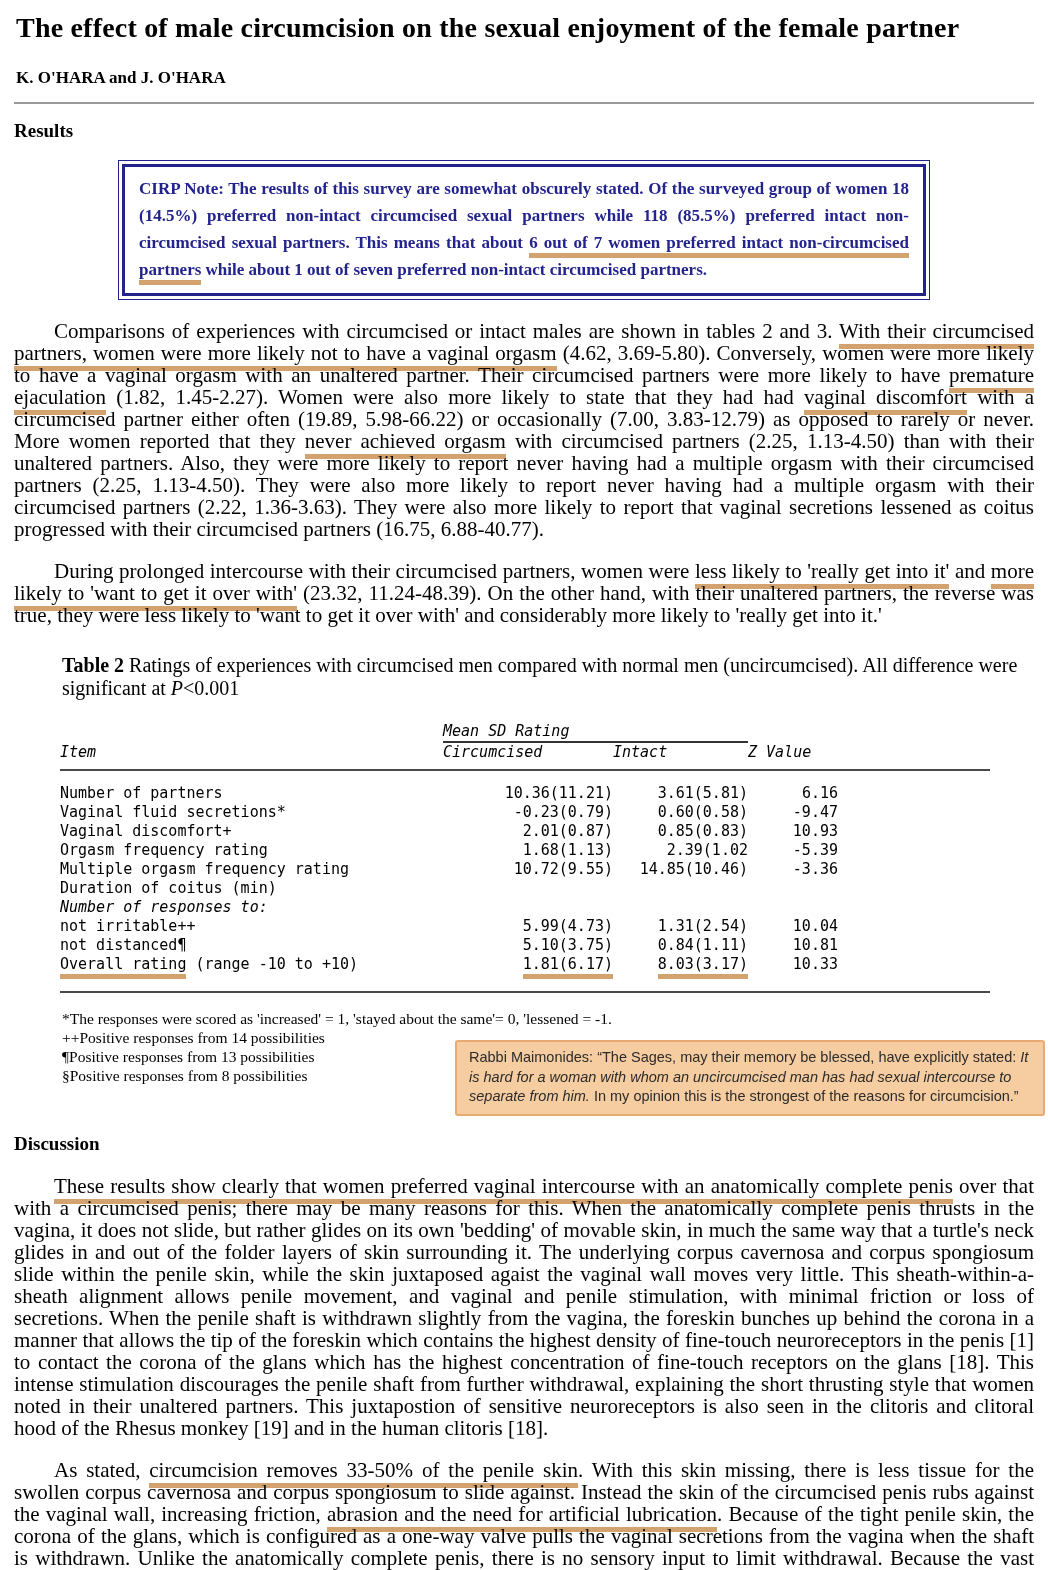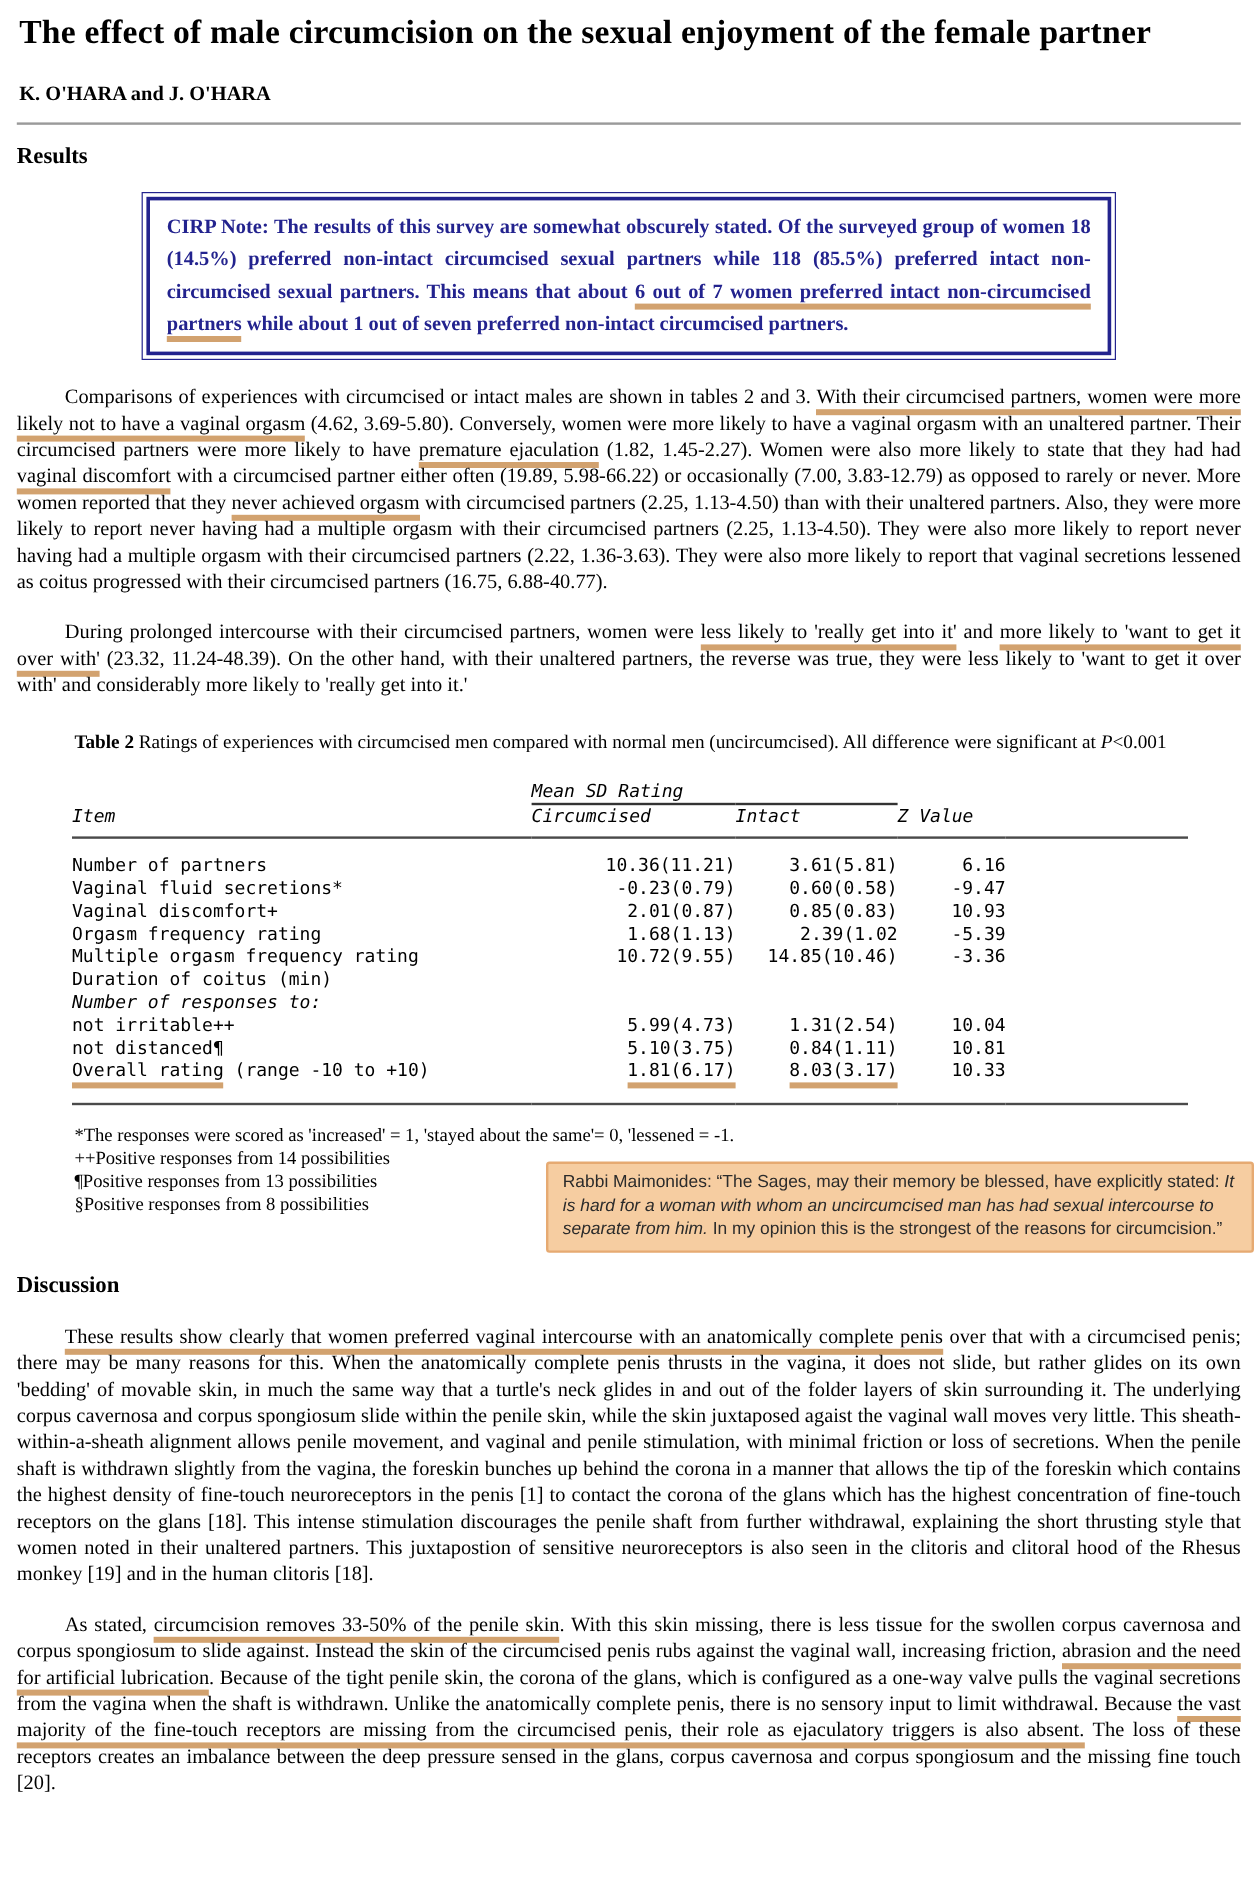--- a/index.html
+++ b/index.html
@@ -51,35 +51,35 @@
   }
   .note-text{
     margin:0;
     color:var(--note-blue);
     font-weight:bold;
     font-size:17px;
     line-height:27px;
     text-align:justify;
   }
   p.body{
-    font-size:17px;
+    font-size:21px;
     line-height:22px;
     text-align:justify;
     text-indent:40px;
     margin:20px 0;
   }
   .u{
     border-bottom:5px solid var(--highlight);
     padding-bottom:1px;
   }
   .i{font-style:italic;}
   .b{font-weight:bold;}
   
   .tbl-caption{
-    font-size:16px;
+    font-size:20px;
     margin:28px 0 22px 48px;
   }
   table.t2{
     border-collapse:collapse;
     table-layout:fixed;
     width:930px;
     margin-left:46px;
     border-bottom:2px solid var(--rule-dark);
     font-family:"DejaVu Sans Mono","Liberation Mono",monospace;
     font-size:15px;

